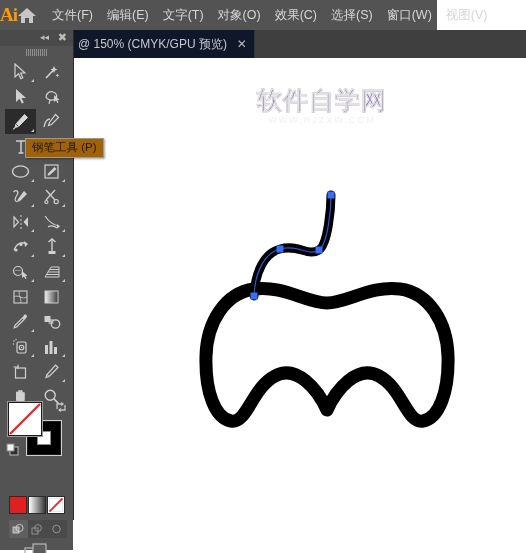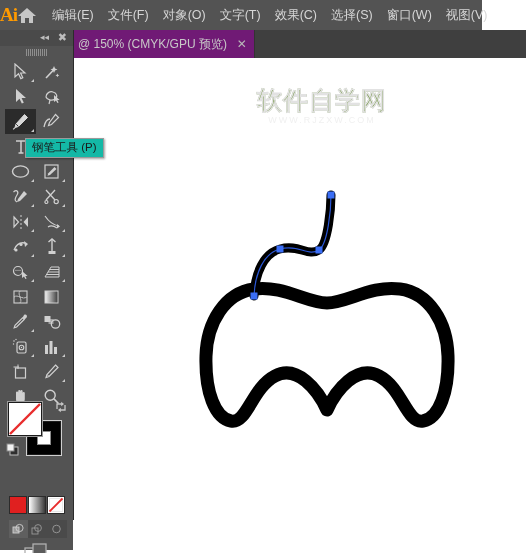--- a/index.html
+++ b/index.html
@@ -8,21 +8,21 @@
     background:#ffffff;
     font-family:"Liberation Sans","DejaVu Sans",sans-serif;
     overflow:hidden;
     position:relative;
     -webkit-font-smoothing:antialiased;
   }
   #app{position:absolute;inset:0;width:526px;height:553px;overflow:hidden;background:#ffffff;}
 
   
   .menubar{
-    position:absolute;left:0;top:0;width:482px;height:30px;
+    position:absolute;left:0;top:0;width:437px;height:30px;
     background:#535353;
     display:flex;align-items:center;
   }
   .ai-logo{
     width:42px;height:30px;display:flex;align-items:center;justify-content:center;
     color:#ff9a00;font-size:19px;font-weight:bold;letter-spacing:-1px;
     font-family:"Liberation Serif","DejaVu Serif",serif;
   }
   .home-icon{width:30px;height:30px;display:flex;align-items:center;justify-content:center;}
   .menu-sep{width:1px;height:20px;background:#6a6a6a;margin:0 6px 0 2px;}
@@ -31,38 +31,38 @@
     white-space:nowrap;cursor:default;
   }
 
   
   .tabbar{
     position:absolute;left:0;top:30px;width:526px;height:28px;
     background:#3f3f3f;
   }
   .doc-tab{
     position:absolute;left:70px;top:0;height:28px;
-    background:#701a75;
+    background:#0f172a;
     display:flex;align-items:center;padding:0 6px 0 8px;
     border-right:1px solid #333;
   }
   .doc-tab-label{color:#c8c8c8;font-size:12px;white-space:nowrap;}
   .doc-tab-close{
     color:#b9b9b9;font-size:12px;margin-left:9px;cursor:pointer;
     width:12px;text-align:center;font-weight:bold;
   }
 
   
   .canvas-area{
     position:absolute;left:75px;top:58px;width:451px;height:495px;
     background:#ffffff;overflow:hidden;
   }
   .canvas-svg{position:absolute;left:0;top:0;}
   .wm-cn{
-    font-size:25px;color:#4d7c0f;letter-spacing:1px;line-height:26px;
+    font-size:25px;color:#4c1d95;letter-spacing:1px;line-height:26px;
     font-family:"DejaVu Sans",sans-serif;font-weight:bold;
     text-align:center;
     -webkit-text-stroke:0.6px #e2e2e2;
   }
   .wm-en{
     font-size:9px;color:#f0f0f0;letter-spacing:2.0px;text-align:center;
     font-family:"Liberation Sans",sans-serif;line-height:11px;margin-top:1px;
   }
 
   
@@ -94,21 +94,21 @@
   .tool-cell.active{background:#2b2b2b;}
   .tool-cell .tri{
     position:absolute;right:2px;bottom:2px;
     width:0;height:0;border-left:3px solid transparent;border-bottom:3px solid #c9c9c9;
   }
   .tool-cell svg{display:block;}
 
   
   .tooltip{
     position:absolute;left:25px;top:138px;
-    background:#14b8a6;border:1px solid #9a9a9a;
+    background:#a16207;border:1px solid #9a9a9a;
     padding:2px 6px 3px 6px;
     font-size:11.5px;color:#1b1b1b;white-space:nowrap;
     box-shadow:1px 1px 2px rgba(0,0,0,.35);
     z-index:40;line-height:13px;
   }
 
   
   .fs-block{position:absolute;left:8px;top:372px;width:60px;height:56px;}
   .fs-fill{
     position:absolute;left:0;top:0;width:34px;height:34px;
@@ -166,24 +166,24 @@
 <div id="app">
 
   <div class="menubar">
     <div class="ai-logo">Ai</div>
     <div class="home-icon">
       <svg width="20" height="18" viewBox="0 0 20 18">
         <path d="M10 2 L19 10 L16 10 L16 17 L12 17 L12 12 L8 12 L8 17 L4 17 L4 10 L1 10 Z" fill="#c6c6c6"></path>
       </svg>
     </div>
     <div class="menu-sep"></div>
+    <div class="menu-item">文件(F)</div>
     <div class="menu-item">编辑(E)</div>
-    <div class="menu-item">文件(F)</div>
+    <div class="menu-item">文字(T)</div>
     <div class="menu-item">对象(O)</div>
-    <div class="menu-item">文字(T)</div>
     <div class="menu-item">效果(C)</div>
     <div class="menu-item">选择(S)</div>
     <div class="menu-item">窗口(W)</div>
     <div class="menu-item">视图(V)</div>
   </div>
 
   <div class="tabbar">
     <div class="doc-tab">
       <span class="doc-tab-label">@ 150% (CMYK/GPU 预览)</span>
       <span class="doc-tab-close">✕</span>

